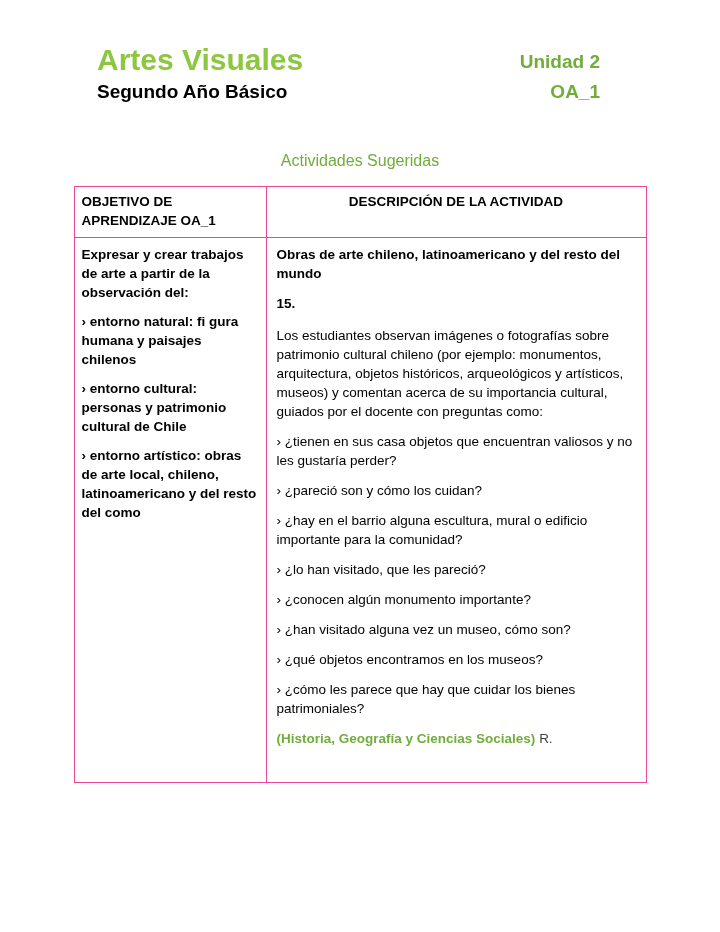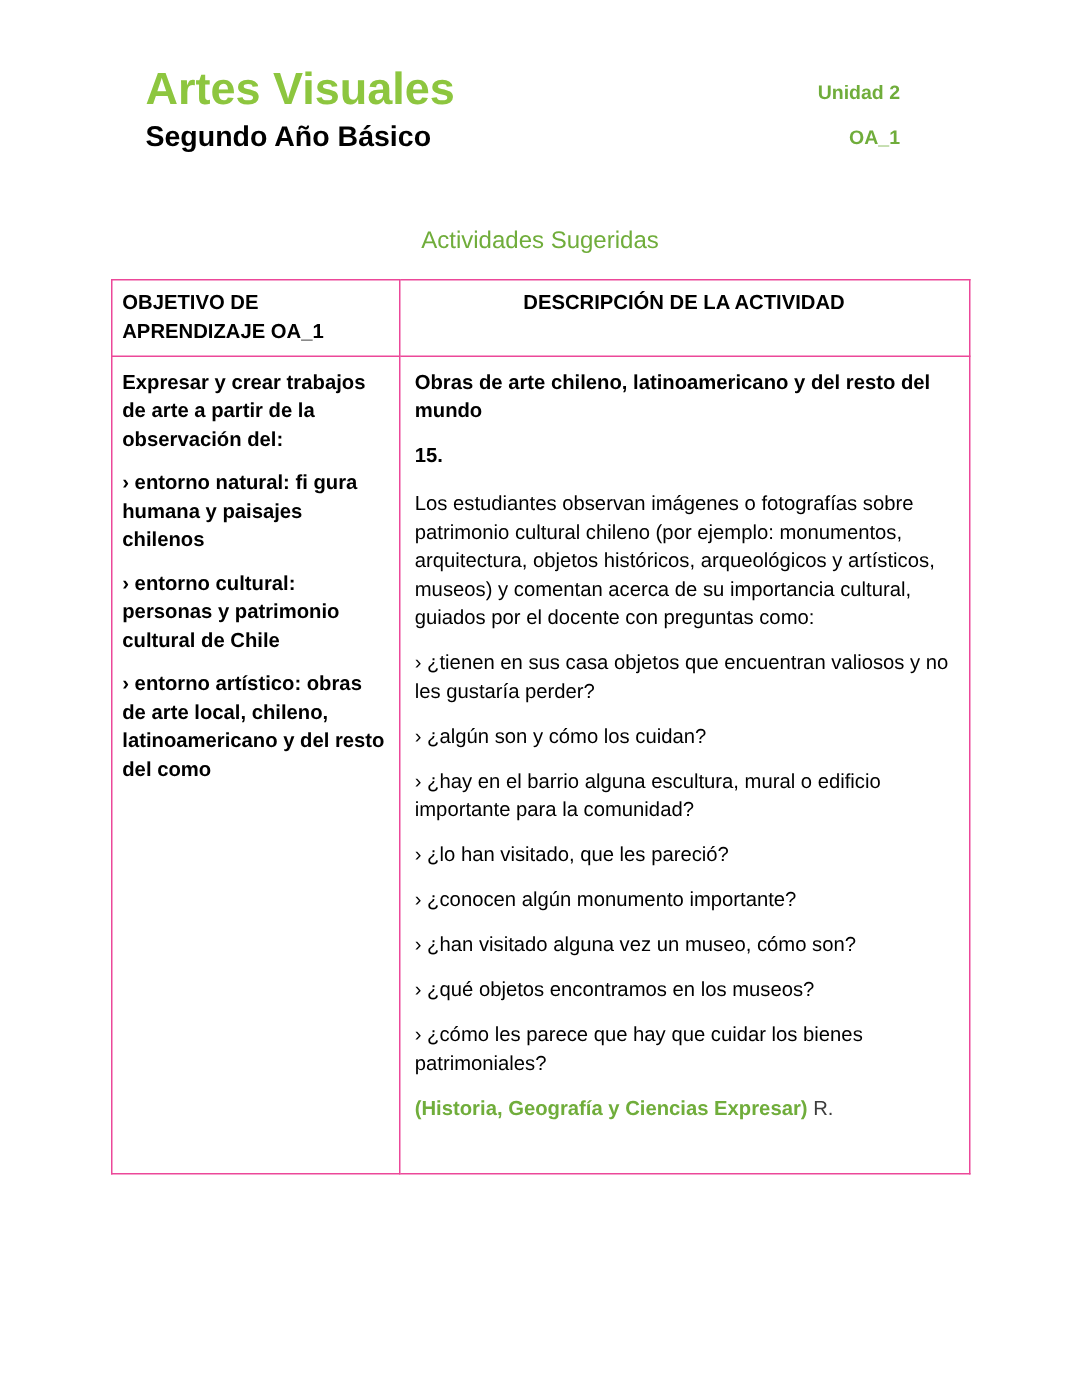--- a/index.html
+++ b/index.html
@@ -33,21 +33,21 @@
   }
   .doc-subtitle {
     font-size: 19px;
     font-weight: bold;
     color: #000000;
     line-height: 25px;
     margin-top: 1px;
   }
   .header-right { text-align: right; }
   .unit-label, .oa-label {
-    font-size: 13px;
+    font-size: 19px;
     font-weight: bold;
     color: var(--color-accent_green, #70AD3B);
     line-height: 25px;
   }
   .unit-label { margin-bottom: 5px; }
 
   
   .section-heading {
     margin-top: 48px;
     text-align: center;
@@ -138,26 +138,26 @@
           <p>Expresar y crear trabajos de arte a partir de la observación del:</p>
           <p>› entorno natural: fi gura humana y paisajes chilenos</p>
           <p class="underlined">› entorno cultural: personas y patrimonio cultural de Chile</p>
           <p class="underlined">› entorno artístico: obras de arte local, chileno, latinoamericano y del resto del como</p>
         </td>
         <td class="description-cell">
           <p class="act-title">Obras de arte chileno, latinoamericano y del resto del mundo</p>
           <p class="act-number">15.</p>
           <p class="act-intro">Los estudiantes observan imágenes o fotografías sobre patrimonio cultural chileno (por ejemplo: monumentos, arquitectura, objetos históricos, arqueológicos y artísticos, museos) y comentan acerca de su importancia cultural, guiados por el docente con preguntas como:</p>
           <p class="act-q">› ¿tienen en sus casa objetos que encuentran valiosos y no les gustaría perder?</p>
-          <p class="act-q">› ¿algún son y cómo los cuidan?</p>
+          <p class="act-q">› ¿pareció son y cómo los cuidan?</p>
           <p class="act-q">› ¿hay en el barrio alguna escultura, mural o edificio importante para la comunidad?</p>
           <p class="act-q">› ¿lo han visitado, que les pareció?</p>
           <p class="act-q">› ¿conocen algún monumento importante?</p>
           <p class="act-q">› ¿han visitado alguna vez un museo, cómo son?</p>
           <p class="act-q">› ¿qué objetos encontramos en los museos?</p>
           <p class="act-q">› ¿cómo les parece que hay que cuidar los bienes patrimoniales?</p>
-          <p class="act-credit"><span class="credit-green">(Historia, Geografía y Ciencias Expresar)</span> <span class="credit-suffix">R.</span></p>
+          <p class="act-credit"><span class="credit-green">(Historia, Geografía y Ciencias Sociales)</span> <span class="credit-suffix">R.</span></p>
         </td>
       </tr>
     </tbody>
   </table>
 
 </div>
 
 </body></html>

